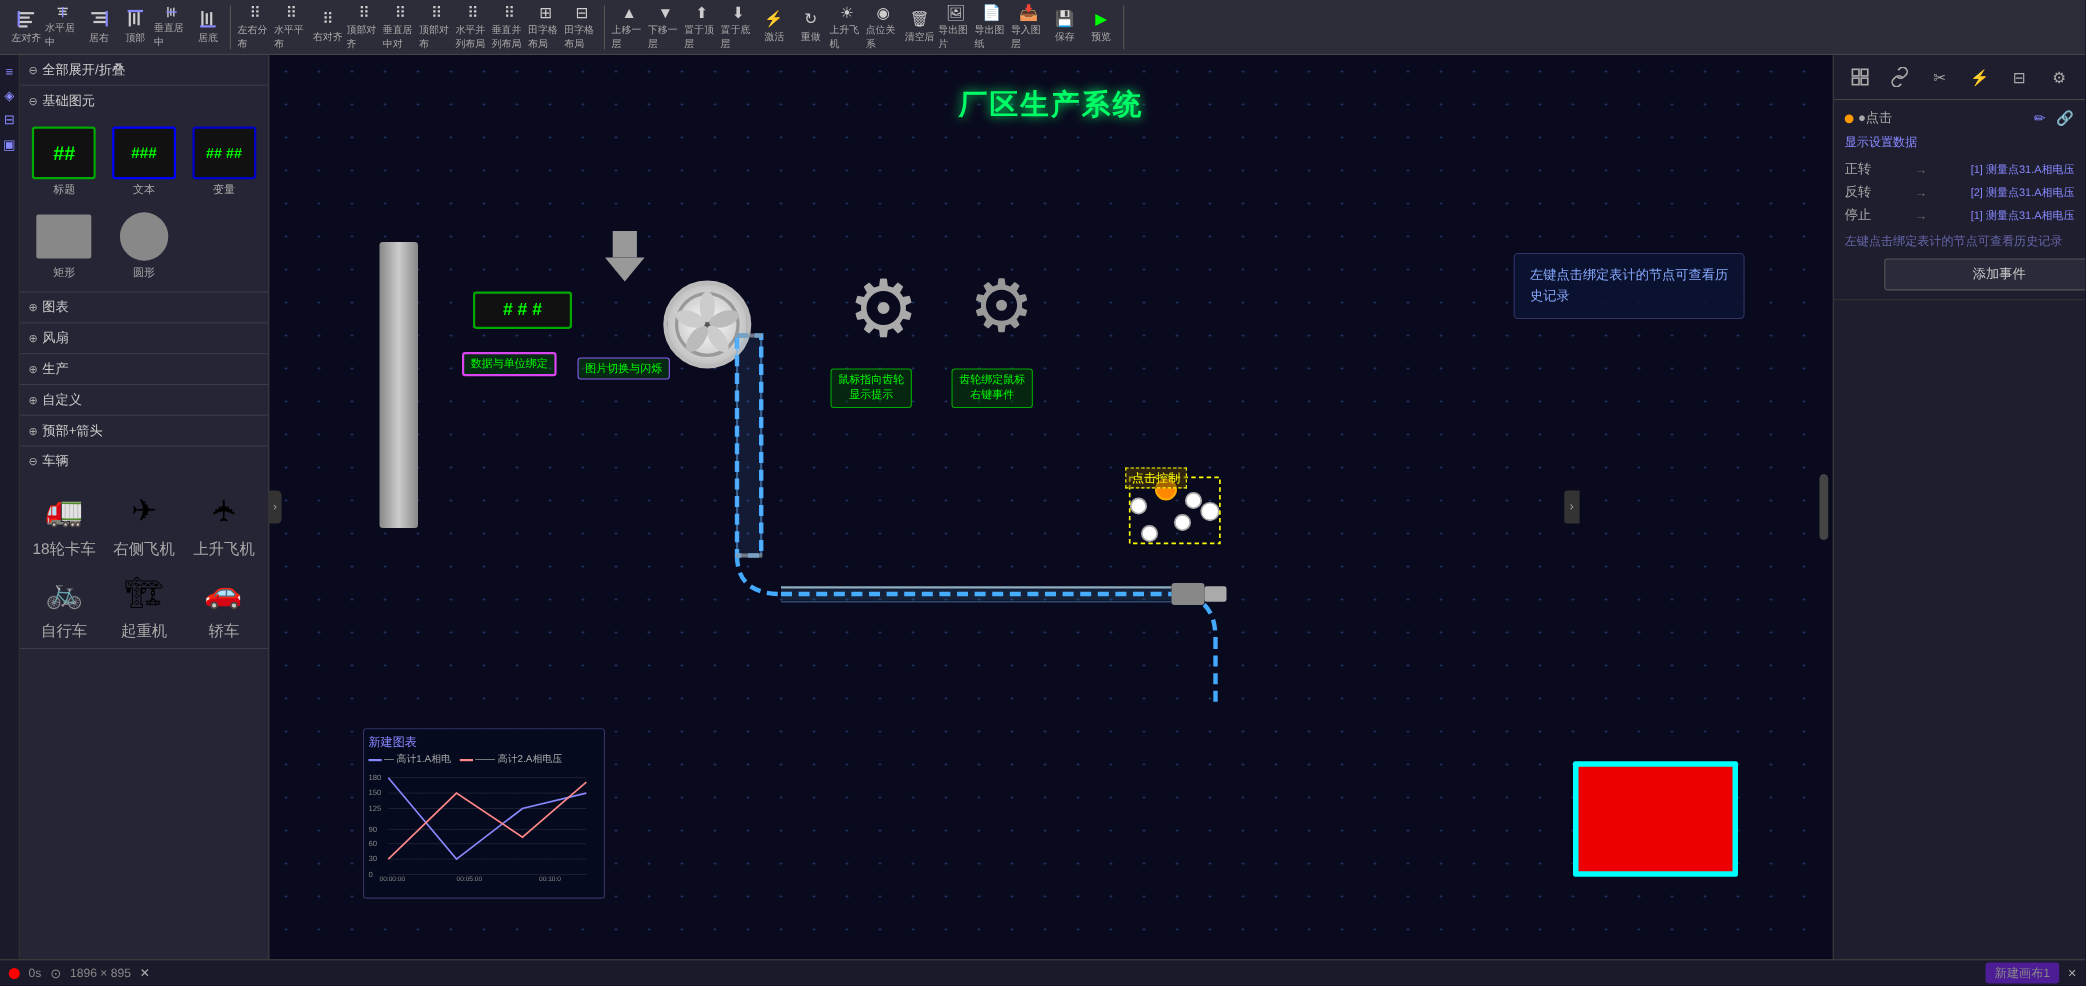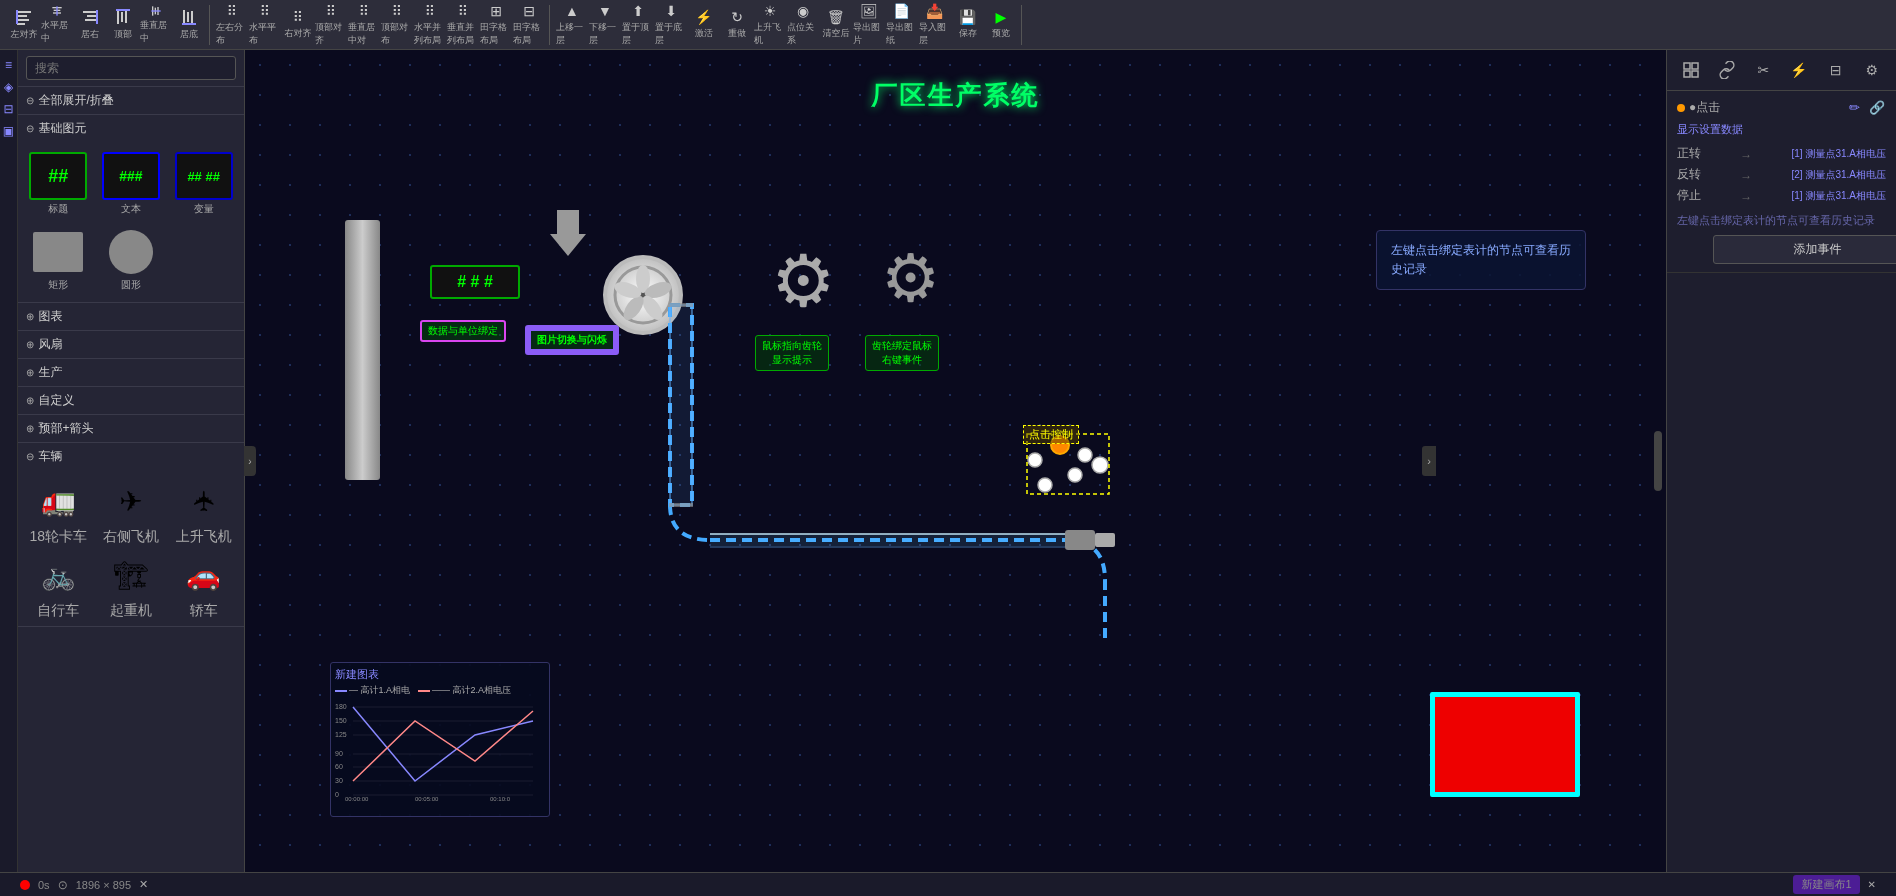--- a/index.html
+++ b/index.html
@@ -357,21 +357,21 @@
       margin-left: 36px;
     }
 
     
     .status-bar {
       height: 24px;
       background: #1a1a2a;
       border-top: 1px solid #444;
       display: flex;
       align-items: center;
-      padding: 0 20px;
+      padding: 0 8px;
       gap: 8px;
       font-size: 11px;
       color: #888;
       flex-shrink: 0;
     }
     .status-rec {
       width: 10px;
       height: 10px;
       background: #f00;
       border-radius: 50%;
@@ -596,23 +596,20 @@
 
     <div style="position:absolute;left:0;top:0;width:18px;height:100%;background:#1a1a2a;border-right:1px solid #333;display:flex;flex-direction:column;align-items:center;padding-top:8px;gap:8px;z-index:5;">
       <div style="color:#88f;font-size:12px;cursor:pointer;">≡</div>
       <div style="color:#88f;font-size:12px;cursor:pointer;">◈</div>
       <div style="color:#88f;font-size:12px;cursor:pointer;">⊟</div>
       <div style="color:#88f;font-size:12px;cursor:pointer;">▣</div>
     </div>
 
     <div style="margin-left:18px;overflow-y:auto;height:100%;">
 
-      <div class="search-bar">
-        <input class="search-input" type="text" placeholder="搜索" style="">
-      </div>
 
       <div class="sidebar-section">
         <div class="sidebar-section-header">
           <span class="section-toggle">⊖</span>
           <span>全部展开/折叠</span>
         </div>
       </div>
 
       <div class="sidebar-section">
         <div class="sidebar-section-header">
@@ -731,21 +728,21 @@
 
     <div class="vert-bar" style="position:absolute;left:100px;top:170px;"></div>
 
     <div style="position:absolute;left:185px;top:215px;background:#111;border:2px solid #0a0;border-radius:3px;padding:6px 10px;color:#0f0;font-size:16px;font-weight:bold;min-width:90px;text-align:center;"># # #</div>
     <div style="position:absolute;left:175px;top:270px;background:rgba(0,100,0,0.35);border:2px solid #d946ef;border-radius:3px;padding:2px 6px;color:#0f0;font-size:10px;text-align:center;white-space:nowrap;">数据与单位绑定</div>
 
     <div class="arrow-down-shape" style="position:absolute;left:305px;top:160px;">
       <div style="width:22px;height:24px;background:#999;"></div>
       <div style="width:0;height:0;border-left:18px solid transparent;border-right:18px solid transparent;border-top:22px solid #999;"></div>
     </div>
-    <div style="position:absolute;left:280px;top:275px;background:rgba(0,100,0,0.35);border:6px solid #8b5cf6;border-radius:3px;padding:2px 6px;color:#0f0;font-size:10px;text-align:center;white-space:nowrap;font-weight:bold;">图片切换与闪烁</div>
+    <div style="position:absolute;left:280px;top:275px;background:rgba(0,100,0,0.35);border:1px solid #8b5cf6;border-radius:3px;padding:2px 6px;color:#0f0;font-size:10px;text-align:center;white-space:nowrap;">图片切换与闪烁</div>
 
     <div style="position:absolute;left:358px;top:205px;width:80px;height:80px;border-radius:50%;background:radial-gradient(circle,#eee 20%,#aaa 100%);border:4px solid #bbb;display:flex;align-items:center;justify-content:center;font-size:36px;color:#555;">
 
       <svg width="60" height="60" viewBox="0 0 60 60">
         <circle cx="30" cy="30" r="28" fill="none" stroke="#999" stroke-width="3"></circle>
         <circle cx="30" cy="30" r="6" fill="#555"></circle>
         <ellipse cx="30" cy="14" rx="7" ry="14" fill="#ccc" transform="rotate(0,30,30)"></ellipse>
         <ellipse cx="30" cy="14" rx="7" ry="14" fill="#bbb" transform="rotate(72,30,30)"></ellipse>
         <ellipse cx="30" cy="14" rx="7" ry="14" fill="#ccc" transform="rotate(144,30,30)"></ellipse>
         <ellipse cx="30" cy="14" rx="7" ry="14" fill="#bbb" transform="rotate(216,30,30)"></ellipse>

